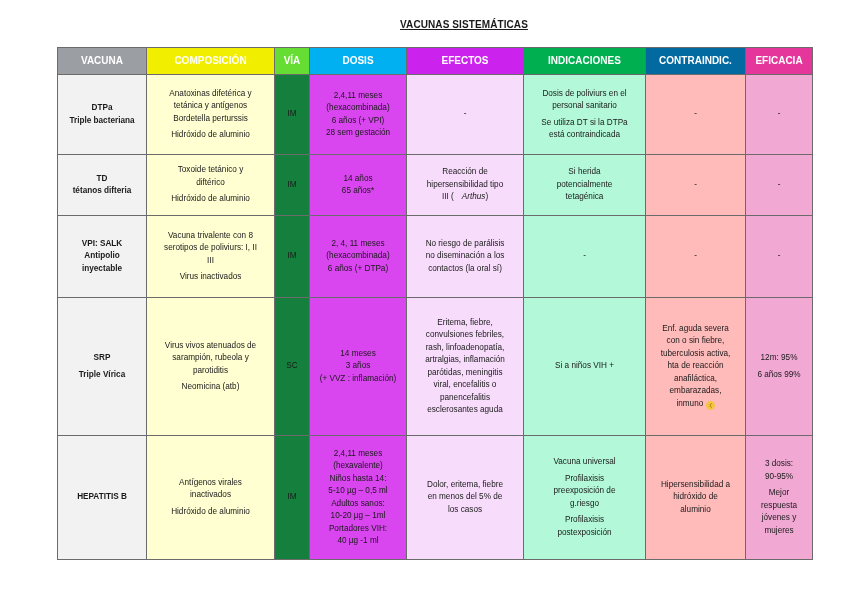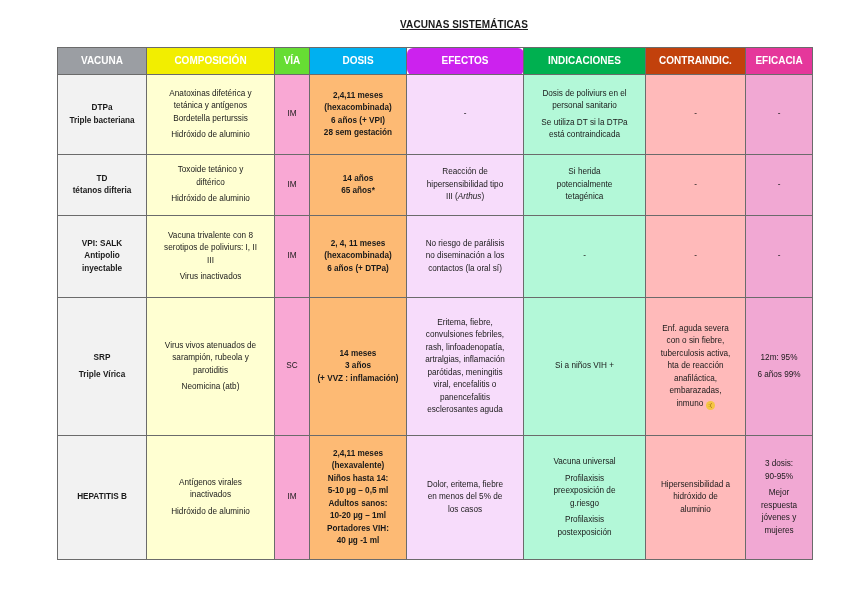--- a/index.html
+++ b/index.html
@@ -5,36 +5,36 @@
   html, body { margin: 0; padding: 0; background: #ffffff; }
   body { width: 848px; height: 599px; position: relative; font-family: "Liberation Sans", sans-serif; color: #1a1a1a; overflow: hidden; }
   .title { position: absolute; top: 19px; left: 0; width: 848px; text-align: center; font-size: 10px; font-weight: bold; text-decoration: underline; letter-spacing: 0.1px; margin-left: 40px; }
   table.vac { position: absolute; left: 57px; top: 47px; border-collapse: collapse; table-layout: fixed; width: 755px; }
   table.vac th, table.vac td { border: 1px solid #6b6b6b; text-align: center; vertical-align: middle; font-size: 8.2px; line-height: 12.5px; padding: 0 3px; }
   table.vac th { height: 26px; color: #ffffff; font-weight: bold; font-size: 10px; }
   .h-vac { background: #9b9ea3; }
   .h-comp { background: #f2ee00; }
   .h-via { background: #66dd33; margin-left: 35px; }
   .h-dos { background: #00b0f0; margin-left: 36px; }
-  .h-efe { background: #cc22ee; border-radius: 6px; }
+  .h-efe { background: #cc22ee; }
   .h-ind { background: #00b050; }
-  .h-con { background: #c2410c; }
+  .h-con { background: #0369a1; }
   .h-efi { background: #e5379b; }
   .c-vac { background: #f2f2f2; font-weight: bold; margin-top: 16px; }
   .c-comp { background: #ffffd2; }
-  .c-via { background: #f9a8d4; }
-  .c-dos { background: #fdba74; font-weight: bold; }
+  .c-via { background: #15803d; }
+  .c-dos { background: #d946ef; }
   .c-efe { background: #f7dcfb; }
   .c-ind { background: #b3f8d8; }
   .c-con { background: #ffbaba; }
   .c-efi { background: #f1a8d3; }
   .gap { display: block; height: 4px; }
   .line { display: block; }
   .emoji { display: inline-block; width: 9px; height: 9px; border-radius: 50%; background: #f5c542; vertical-align: -1px; font-size: 6px; line-height: 9px; color: #8a5a00; }
-  em { font-style: italic; }
+  em { font-style: italic; padding-left: 8px; }
 </style>
 </head>
 <body>
 
 <div class="title">VACUNAS SISTEMÁTICAS</div>
 
 <table class="vac">
   <colgroup>
     <col style="width:89px">
       <col style="width:128px">

